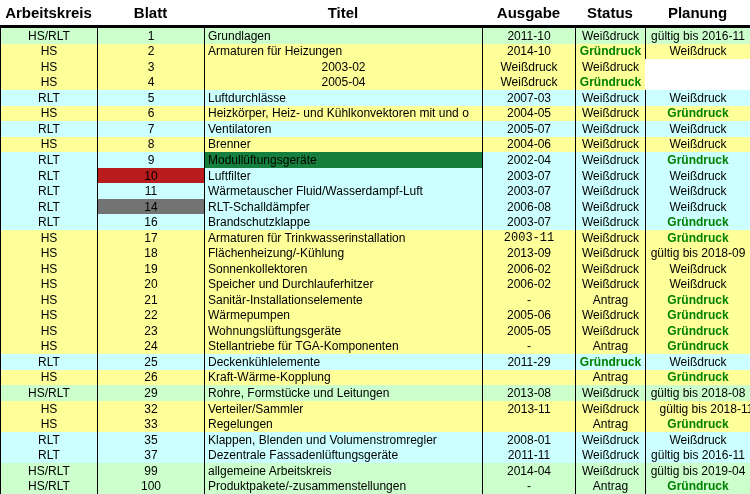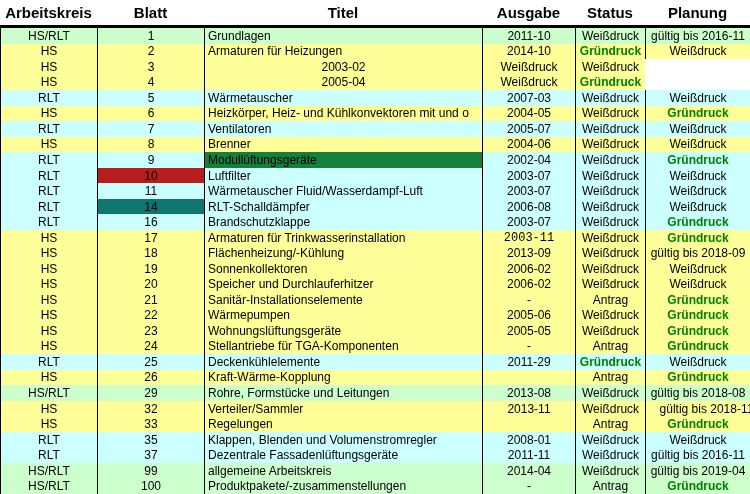--- a/index.html
+++ b/index.html
@@ -107,21 +107,21 @@
     <div class="cell" style="background: rgb(255, 255, 153);">HS</div>
     <div class="cell" style="background: rgb(255, 255, 153);">4</div>
     <div class="cell" style="background: rgb(255, 255, 153);">2005-04</div>
     <div class="cell" style="background: rgb(255, 255, 153);">Weißdruck</div>
     <div class="cell grd" style="background: rgb(255, 255, 153); color: rgb(0, 128, 0);">Gründruck</div>
   </div>
 
   <div class="row">
     <div class="cell" style="background: rgb(204, 255, 255);">RLT</div>
     <div class="cell" style="background: rgb(204, 255, 255);">5</div>
-    <div class="cell titel" style="background: rgb(204, 255, 255);">Wärmetauscher</div>
+    <div class="cell titel" style="background: rgb(204, 255, 255);">Luftdurchlässe</div>
     <div class="cell" style="background: rgb(204, 255, 255);">2007-03</div>
     <div class="cell" style="background: rgb(204, 255, 255);">Weißdruck</div>
     <div class="cell" style="background: rgb(204, 255, 255);">Weißdruck</div>
   </div>
 
   <div class="row">
     <div class="cell" style="background: rgb(255, 255, 153);">HS</div>
     <div class="cell" style="background: rgb(255, 255, 153);">6</div>
     <div class="cell titel" style="background: rgb(255, 255, 153);">Heizkörper, Heiz- und Kühlkonvektoren mit und o</div>
     <div class="cell" style="background: rgb(255, 255, 153);">2004-05</div>
@@ -169,21 +169,21 @@
     <div class="cell" style="background: rgb(204, 255, 255);">RLT</div>
     <div class="cell" style="background: rgb(204, 255, 255);">11</div>
     <div class="cell titel" style="background: rgb(204, 255, 255);">Wärmetauscher Fluid/Wasserdampf-Luft</div>
     <div class="cell" style="background: rgb(204, 255, 255);">2003-07</div>
     <div class="cell" style="background: rgb(204, 255, 255);">Weißdruck</div>
     <div class="cell" style="background: rgb(204, 255, 255);">Weißdruck</div>
   </div>
 
   <div class="row">
     <div class="cell" style="background: rgb(204, 255, 255);">RLT</div>
-    <div class="cell" style="background: #0f766e;">14</div>
+    <div class="cell" style="background: #737373;">14</div>
     <div class="cell titel" style="background: rgb(204, 255, 255);">RLT-Schalldämpfer</div>
     <div class="cell" style="background: rgb(204, 255, 255);">2006-08</div>
     <div class="cell" style="background: rgb(204, 255, 255);">Weißdruck</div>
     <div class="cell" style="background: rgb(204, 255, 255);">Weißdruck</div>
   </div>
 
   <div class="row">
     <div class="cell" style="background: rgb(204, 255, 255);">RLT</div>
     <div class="cell" style="background: rgb(204, 255, 255);">16</div>
     <div class="cell titel" style="background: rgb(204, 255, 255);">Brandschutzklappe</div>

